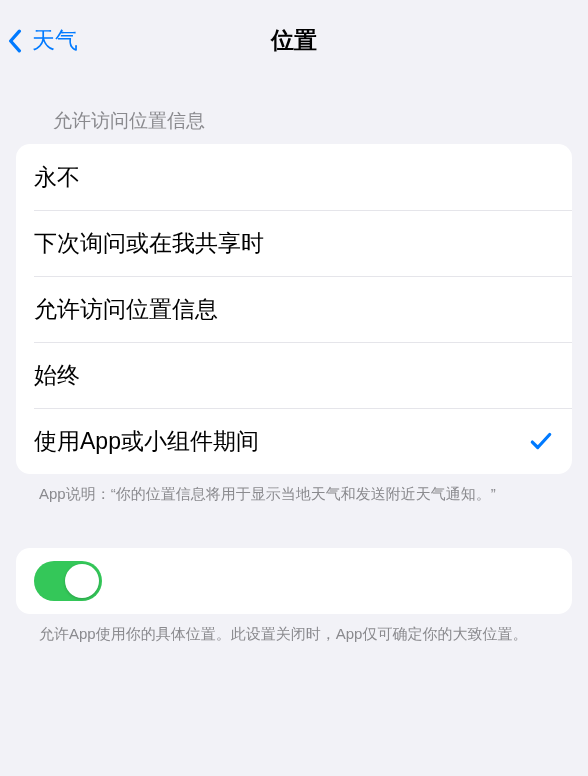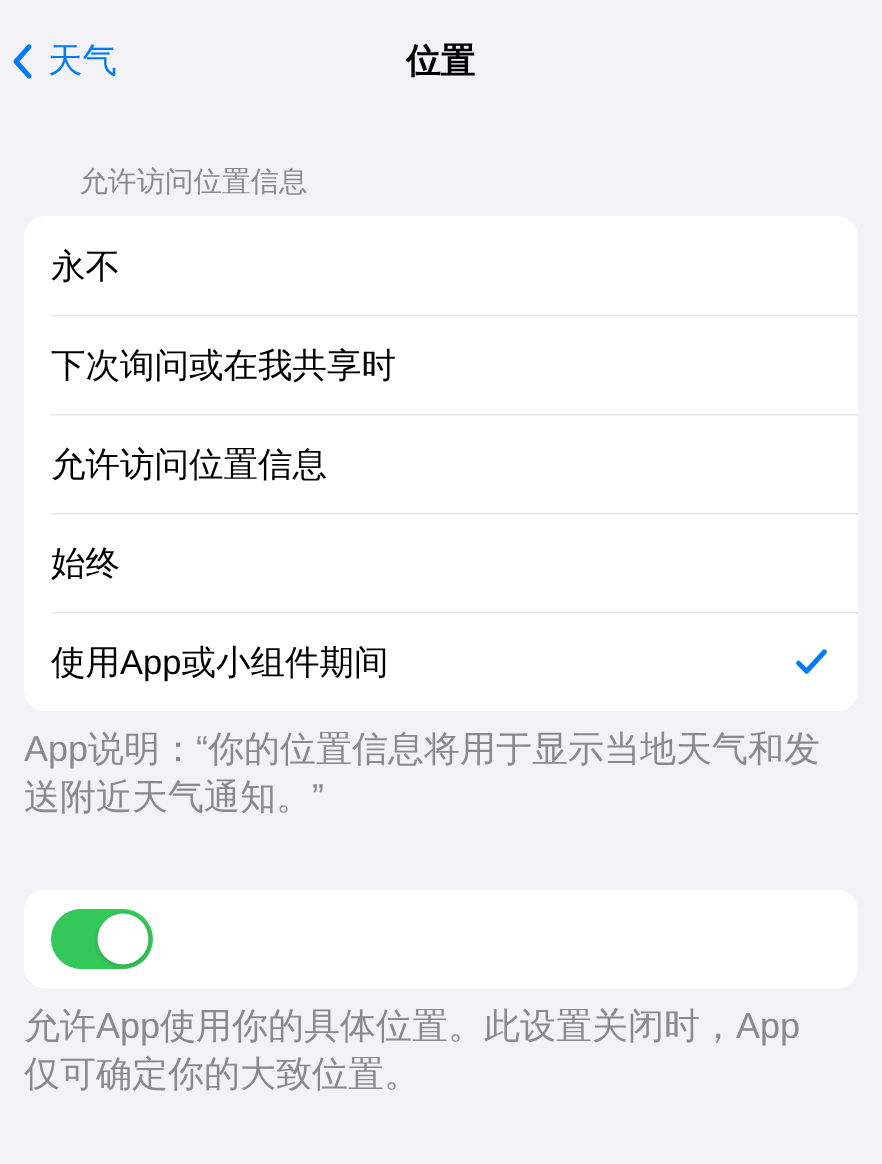--- a/index.html
+++ b/index.html
@@ -81,23 +81,23 @@
     .checkmark {
       color: #007aff;
       width: 26px;
       height: 26px;
       display: flex;
       align-items: center;
       justify-content: center;
     }
     .section-footer {
       color: #8a8a8e;
-      font-size: 24px;
+      font-size: 15px;
       line-height: 1.35;
-      padding: 10px 34px 0 16px;
+      padding: 10px 34px 0 39px;
     }
     .spacer {
       height: 44px;
     }
     .toggle {
       width: 68px;
       height: 40px;
       background: #34c759;
       border-radius: 20px;
       position: relative;

